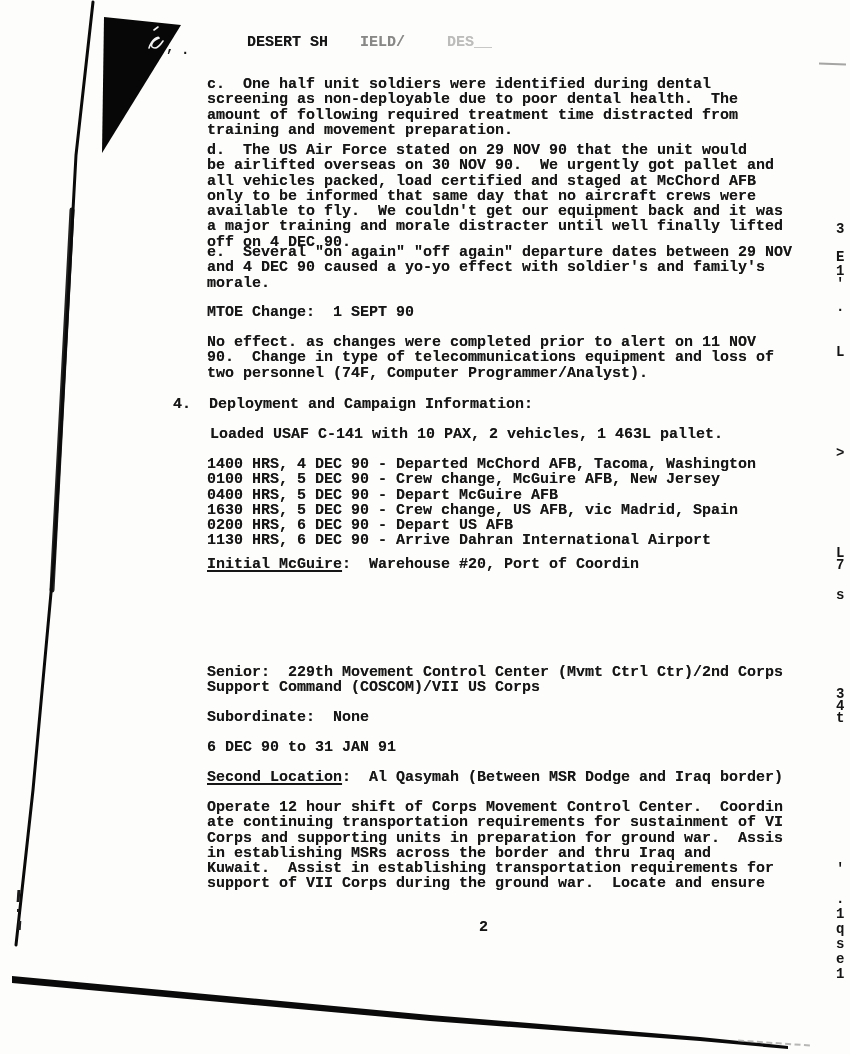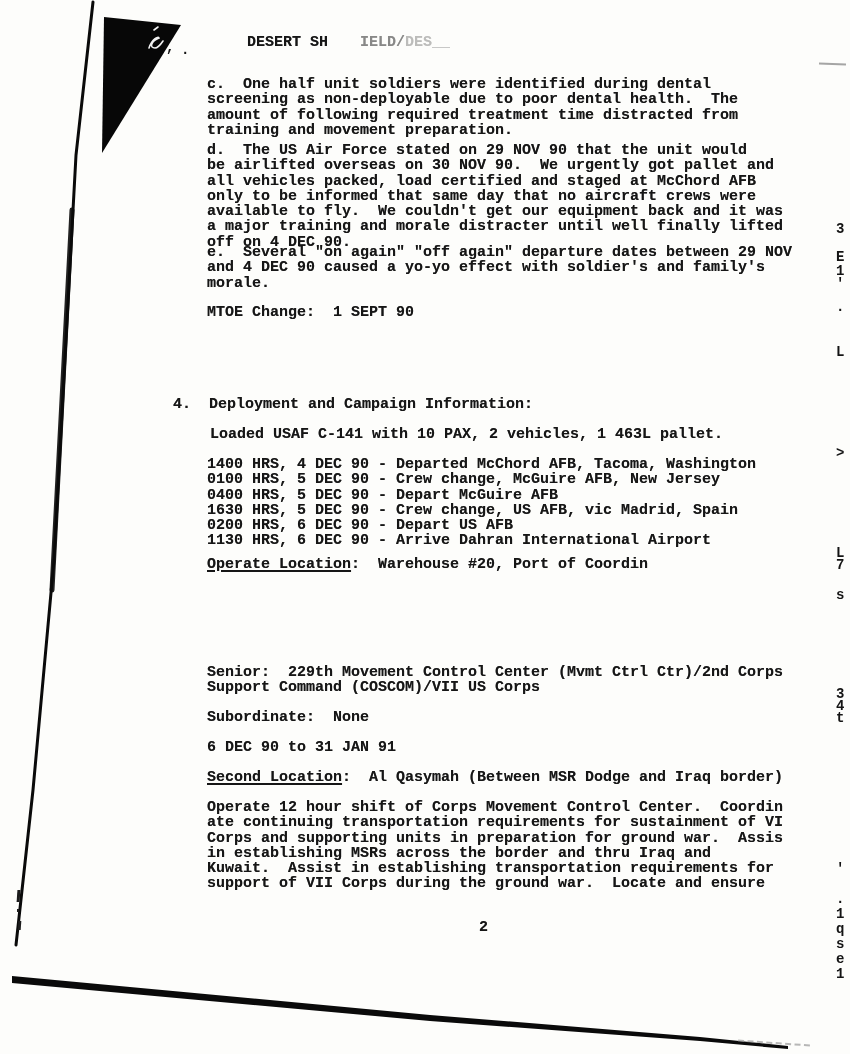--- a/index.html
+++ b/index.html
@@ -13,21 +13,21 @@
   .artlayer{position:absolute;left:0;top:0;pointer-events:none;}
   .tw{
     position:absolute;
     font:700 15px/15.3px "Liberation Mono","DejaVu Sans Mono",monospace;
     color:#161616;
     white-space:pre;
     text-shadow:0 0 .4px rgba(10,10,10,.55);
   }
   .ul{text-decoration:underline;text-underline-offset:2px;text-decoration-thickness:1.5px;}
   .fade1{opacity:.5;margin-left:32px;}
-  .fade2{opacity:.28;}
+  .fade2{opacity:.28;margin-left:42px;}
   .frag{
     position:absolute;left:836px;
     font:700 14px/14px "Liberation Mono","DejaVu Sans Mono",monospace;
     color:#141414;
   }
   .dash-tr{position:absolute;left:819px;top:63px;width:27px;height:2px;background:#8f8f8f;opacity:.8;transform:rotate(2deg);}
   .dash-br{position:absolute;left:738px;top:1042px;width:72px;height:0;border-top:2px dashed #9a9a9a;opacity:.7;transform:rotate(4deg);}
   .mark1{position:absolute;left:17px;top:890px;width:3px;height:12px;background:#1c1c1c;transform:rotate(4deg);}
   .mark2{position:absolute;left:18px;top:921px;width:3px;height:9px;background:#1c1c1c;transform:rotate(4deg);}
   .mark3{position:absolute;left:17px;top:909px;width:2px;height:3px;background:#1c1c1c;}
@@ -94,33 +94,36 @@
 available to fly.  We couldn't get our equipment back and it was
 a major training and morale distracter until well finally lifted
 off on 4 DEC 90.</div>
 
   <div class="tw" style="left:207px;top:245px">e.  Several "on again" "off again" departure dates between 29 NOV
 and 4 DEC 90 caused a yo-yo effect with soldier's and family's
 morale.</div>
 
   <div class="tw" style="left:207px;top:305px">MTOE Change:  1 SEPT 90</div>
 
+  <div class="tw" style="left:207px;top:335px">No effect. as changes were completed prior to alert on 11 NOV
+90.  Change in type of telecommunications equipment and loss of
+two personnel (74F, Computer Programmer/Analyst).</div>
 
   <div class="tw" style="left:173px;top:397px">4.  Deployment and Campaign Information:</div>
 
   <div class="tw" style="left:210px;top:427px">Loaded USAF C-141 with 10 PAX, 2 vehicles, 1 463L pallet.</div>
 
   <div class="tw" style="left:207px;top:457px">1400 HRS, 4 DEC 90 - Departed McChord AFB, Tacoma, Washington
 0100 HRS, 5 DEC 90 - Crew change, McGuire AFB, New Jersey
 0400 HRS, 5 DEC 90 - Depart McGuire AFB
 1630 HRS, 5 DEC 90 - Crew change, US AFB, vic Madrid, Spain
 0200 HRS, 6 DEC 90 - Depart US AFB
 1130 HRS, 6 DEC 90 - Arrive Dahran International Airport</div>
 
-  <div class="tw" style="left:207px;top:557px"><span class="ul">Operate Location</span><span>:  Warehouse #20, Port of Coordin</span></div>
+  <div class="tw" style="left:207px;top:557px"><span class="ul">Initial McGuire</span><span>:  Warehouse #20, Port of Coordin</span></div>
 
 
   <div class="tw" style="left:207px;top:665px">Senior:  229th Movement Control Center (Mvmt Ctrl Ctr)/2nd Corps
 Support Command (COSCOM)/VII US Corps</div>
 
   <div class="tw" style="left:207px;top:710px">Subordinate:  None</div>
 
   <div class="tw" style="left:207px;top:740px">6 DEC 90 to 31 JAN 91</div>
 
   <div class="tw" style="left:207px;top:770px"><span class="ul">Second Location</span><span>:  Al Qasymah (Between MSR Dodge and Iraq border)</span></div>

